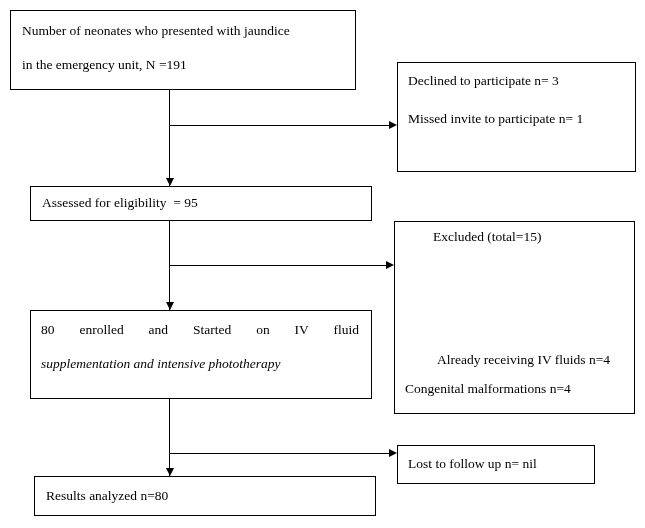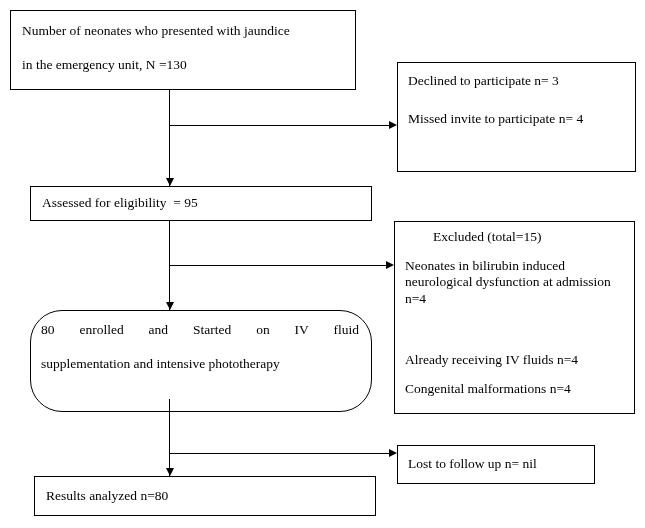--- a/index.html
+++ b/index.html
@@ -44,32 +44,32 @@
   
   #box-assessed {
     left: 30px; top: 186px; width: 342px; height: 35px; padding-left: 48px;
   }
   #box-assessed .line {
     position: absolute; left: 11px; top: 8px; font-size: 13.5px;
   }
 
   
   #box-started {
-    left: 30px; top: 310px; width: 342px; height: 102px; border-radius: 32px;
+    left: 30px; top: 310px; width: 342px; height: 89px;
   }
   #box-started .jline {
     position: absolute;
     left: 10px;
     width: 318px;
     font-size: 13.5px;
     text-align: justify;
     text-align-last: justify;
   }
   #box-started .j1 { top: 11px; }
-  #box-started .j2 { top: 45px; text-align-last: left; }
+  #box-started .j2 { top: 45px; text-align-last: left; font-style: italic; }
 
   
   #box-results {
     left: 34px; top: 476px; width: 342px; height: 40px;
   }
   #box-results .line {
     position: absolute; left: 11px; top: 11px; font-size: 13.5px;
   }
 
   
@@ -85,21 +85,21 @@
   
   #box-excluded {
     left: 394px; top: 221px; width: 241px; height: 193px;
   }
   #box-excluded .line {
     position: absolute; left: 10px; font-size: 13.5px; line-height: 1.22;
   }
   #box-excluded .e1 { top: 7px; margin-left: 28px; }
   #box-excluded .e2 { top: 36px; width: 215px; }
   #box-excluded .e3 { top: 101px; }
-  #box-excluded .e4 { top: 130px; }
+  #box-excluded .e4 { top: 130px; margin-left: 32px; }
   #box-excluded .e5 { top: 159px; }
 
   
   #box-lost {
     left: 397px; top: 445px; width: 198px; height: 39px;
   }
   #box-lost .line {
     position: absolute; left: 10px; top: 10px; font-size: 13.5px;
   }
 
@@ -129,47 +129,46 @@
     border-left: 8px solid #000000;
   }
 </style>
 </head>
 <body>
 
 <div id="canvas">
 
   <div class="box" id="box-enrolled-total">
     <div class="txt line l1">Number of neonates who presented with jaundice</div>
-    <div class="txt line l2">in the emergency unit, N =130</div>
+    <div class="txt line l2">in the emergency unit, N =191</div>
   </div>
 
   <div class="vline" style="left:169px; top:90px; height:96px;"></div>
   <div class="arrow-down" style="left:166px; top:178px;"></div>
 
   <div class="hline" style="left:169px; top:125px; width:220px;"></div>
   <div class="arrow-right" style="left:389px; top:121px;"></div>
 
   <div class="box" id="box-declined">
     <div class="txt line l1">Declined to participate n= 3</div>
-    <div class="txt line l2">Missed invite to participate n= 4</div>
+    <div class="txt line l2">Missed invite to participate n= 1</div>
   </div>
 
   <div class="box" id="box-assessed">
     <div class="txt line">Assessed for eligibility  = 95</div>
   </div>
 
   <div class="vline" style="left:169px; top:221px; height:89px;"></div>
   <div class="arrow-down" style="left:166px; top:302px;"></div>
 
   <div class="hline" style="left:169px; top:265px; width:217px;"></div>
   <div class="arrow-right" style="left:386px; top:261px;"></div>
 
   <div class="box" id="box-excluded">
     <div class="txt line e1">Excluded (total=15)</div>
-    <div class="txt line e2">Neonates in bilirubin induced neurological dysfunction at admission n=4</div>
     <div class="txt line e4">Already receiving IV fluids n=4</div>
     <div class="txt line e5">Congenital malformations n=4</div>
   </div>
 
   <div class="box" id="box-started">
     <div class="txt jline j1">80 enrolled and Started on IV fluid</div>
     <div class="txt jline j2">supplementation and intensive phototherapy</div>
   </div>
 
   <div class="vline" style="left:169px; top:399px; height:77px;"></div>

